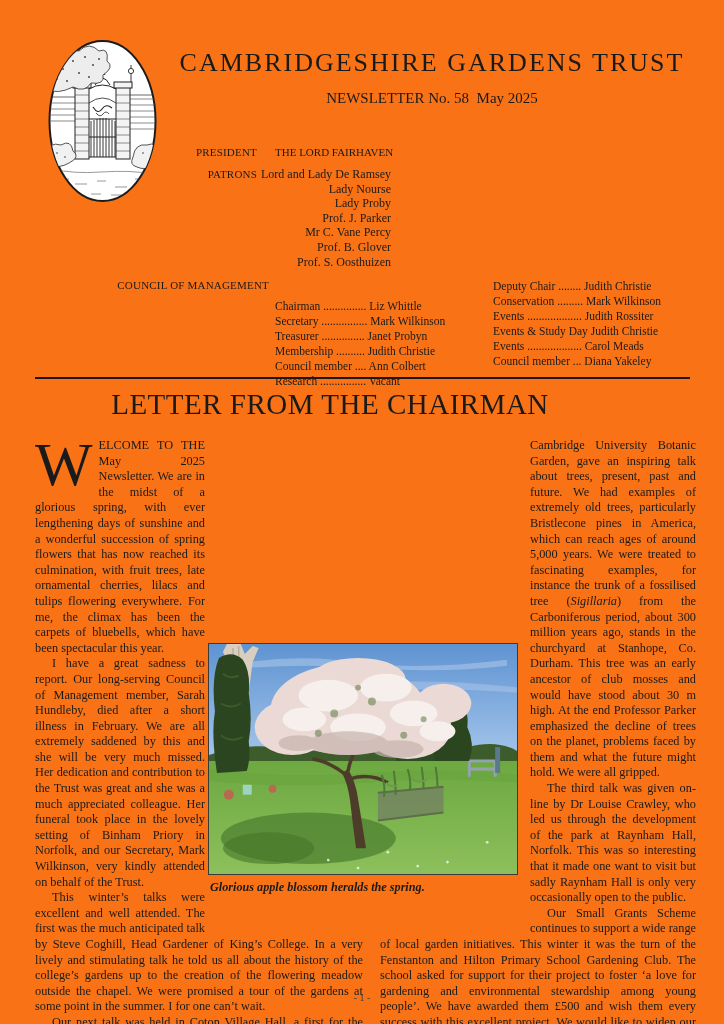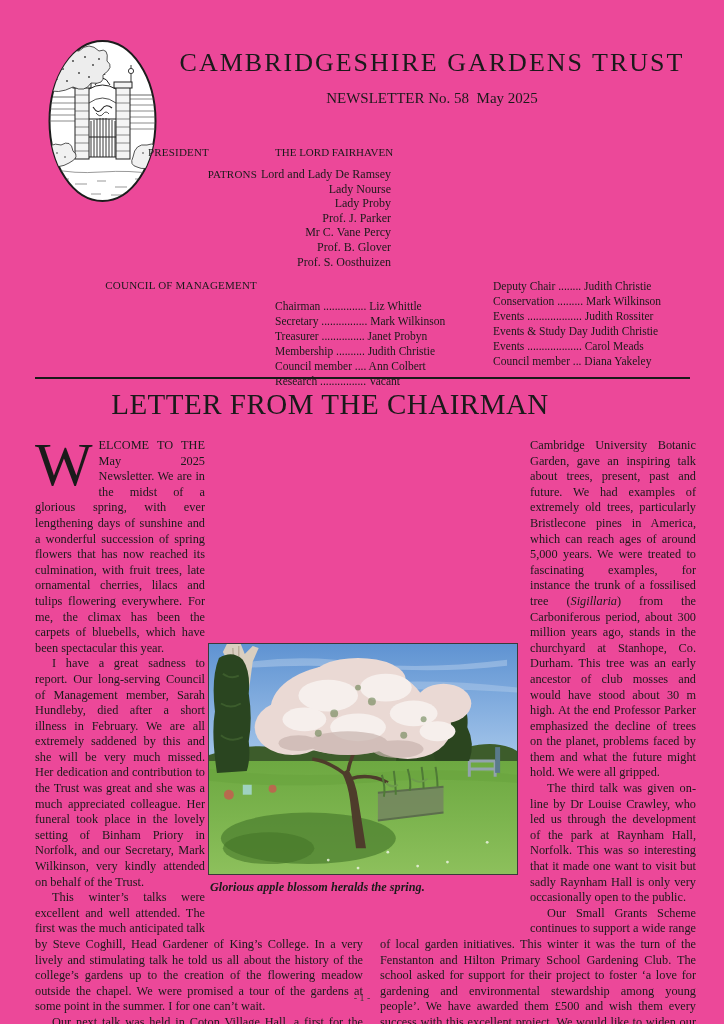--- a/index.html
+++ b/index.html
@@ -1,21 +1,21 @@
 <!DOCTYPE html>
 <html><head>
 <meta charset="utf-8">
 <style>
   * { margin: 0; padding: 0; box-sizing: border-box; }
   html, body { background: #ffffff; }
   .page {
     position: relative;
     width: 724px; height: 1024px;
     margin: 0 auto;
-    background: #ec4899;
+    background: #f97316;
     font-family: "Liberation Serif", serif;
     color: #1a1a1a;
     overflow: hidden;
   }
   
   .logo { position: absolute; left: 45px; top: 37px; width: 115px; height: 168px; }
   .org-title {
     position: absolute; left: 168px; top: 48px; width: 528px;
     text-align: center; font-size: 26px; letter-spacing: 2px; white-space: nowrap;
   }
@@ -157,35 +157,35 @@
             <circle cx="98" cy="116" r="0.8"></circle>
             <circle cx="106" cy="120" r="0.8"></circle>
         </g>
       </g>
     </svg>
   </div>
 
   <div class="org-title">CAMBRIDGESHIRE GARDENS TRUST</div>
   <div class="newsletter-line">NEWSLETTER No. 58  May 2025</div>
 
-  <div class="m-label" style="top:146px;text-align:center;">PRESIDENT</div>
+  <div class="m-label" style="top:146px;">PRESIDENT</div>
   <div class="m-value" style="top:146px; font-size:11px;">THE LORD FAIRHAVEN</div>
 
   <div class="m-label" style="top:168px;">PATRONS</div>
   <div class="patron-list">
     <div>Lord and Lady De Ramsey</div>
     <div>Lady Nourse</div>
     <div>Lady Proby</div>
     <div>Prof. J. Parker</div>
     <div>Mr C. Vane Percy</div>
     <div>Prof. B. Glover</div>
     <div>Prof. S. Oosthuizen</div>
   </div>
 
-  <div class="m-label" style="top:279px;">COUNCIL OF MANAGEMENT</div>
+  <div class="m-label" style="top:279px;margin-left:12px;">COUNCIL OF MANAGEMENT</div>
   <div class="council-col council-left">
     <div class="c-row"><span class="c-role">Chairman ...............</span> <span class="c-name">Liz Whittle</span></div>
     <div class="c-row"><span class="c-role">Secretary ................</span> <span class="c-name">Mark Wilkinson</span></div>
     <div class="c-row"><span class="c-role">Treasurer ...............</span> <span class="c-name">Janet Probyn</span></div>
     <div class="c-row"><span class="c-role">Membership ..........</span> <span class="c-name">Judith Christie</span></div>
     <div class="c-row"><span class="c-role">Council member ....</span> <span class="c-name">Ann Colbert</span></div>
     <div class="c-row"><span class="c-role">Research ................</span> <span class="c-name">Vacant</span></div>
   </div>
   <div class="council-col council-right">
     <div class="c-row"><span class="c-role">Deputy Chair ........</span> <span class="c-name">Judith Christie</span></div>

